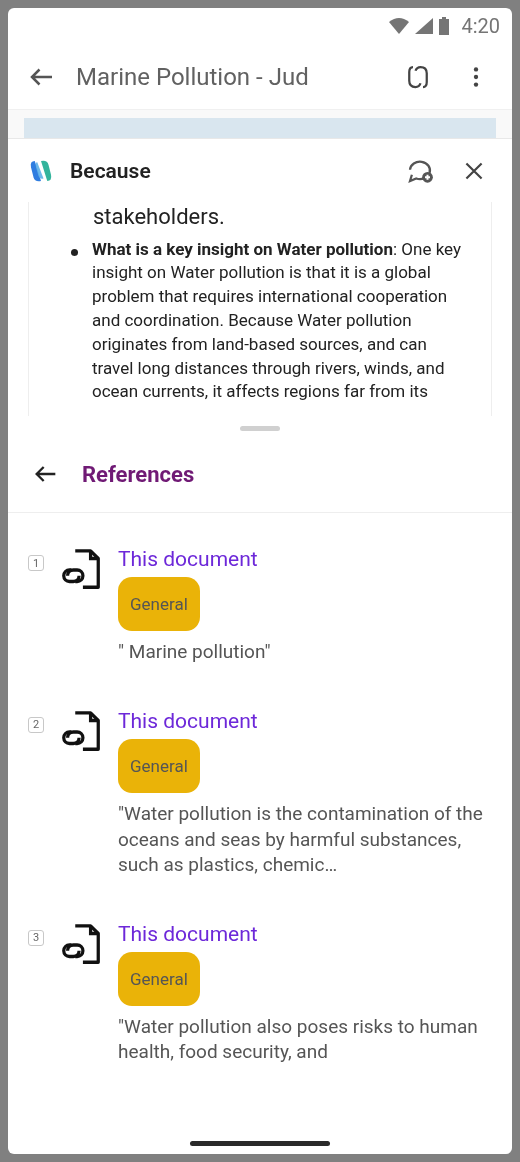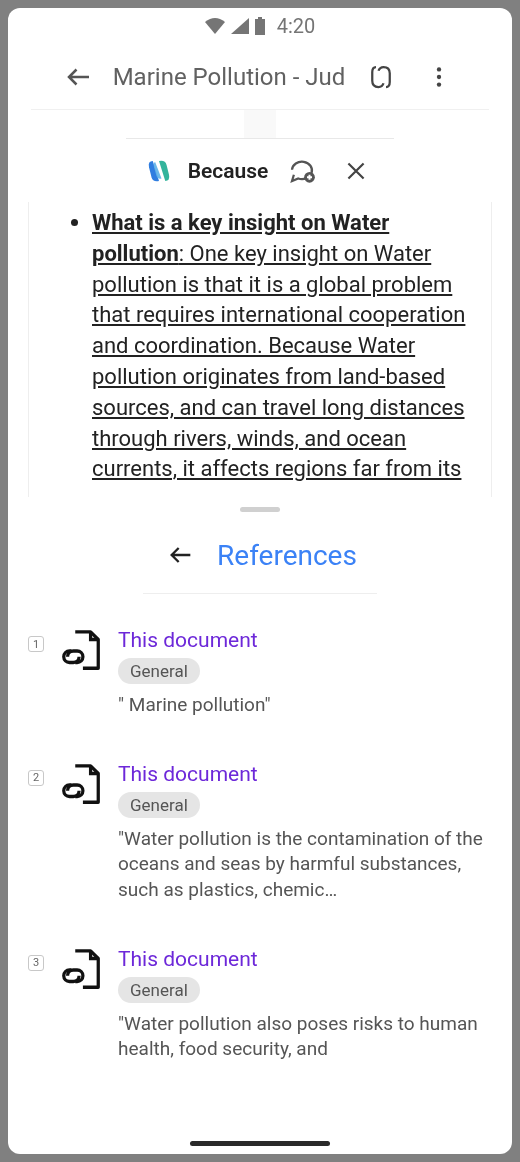--- a/index.html
+++ b/index.html
@@ -8,44 +8,43 @@
       height: 1162px;
       background: #808080;
       font-family: -apple-system, BlinkMacSystemFont, "Segoe UI", Roboto, sans-serif;
       overflow: hidden;
       position: relative;
     }
     .device-frame {
       position: absolute;
       left: 8px; top: 8px; right: 8px; bottom: 8px;
       background: #fff;
-      border-radius: 12px;
+      border-radius: 6px;
       overflow: hidden;
       display: flex;
       flex-direction: column;
-      align-items: center;
     }
     .status-bar {
       height: 36px;
       display: flex;
       align-items: center;
       justify-content: flex-end;
       padding: 0 12px;
       gap: 6px;
       color: #757575;
       font-size: 18px;
     }
     .status-bar .time { margin-left: 6px; font-size: 20px; color: #757575; }
     .wifi-icon, .signal-icon, .battery-icon { display: inline-flex; }
 
     .app-bar {
       height: 66px;
       display: flex;
       align-items: center;
-      padding: 0 28px;
+      padding: 0 14px;
       gap: 14px;
       border-bottom: 1px solid #f0f0f0;
     }
     .app-bar .back-btn { width: 40px; height: 40px; display:flex; align-items:center; justify-content:center; cursor:pointer; }
     .app-bar .title {
       flex: 1;
       font-size: 24px;
       color: #616161;
       white-space: nowrap;
       overflow: hidden;
@@ -90,24 +89,23 @@
     .bullet-item {
       display: flex;
       padding-left: 18px;
       margin-top: 6px;
     }
     .bullet-dot {
       width: 7px; height: 7px; background:#222; border-radius:50%;
       margin-top: 11px; margin-right: 14px; flex-shrink:0;
     }
     .bullet-text {
-      font-size: 22px;
+      font-size: 17px;
       color: #222;
       line-height: 1.4;
-      text-decoration: underline;
     }
     .bullet-text .bold { font-weight: 700; }
 
     .drag-handle {
       height: 24px;
       display:flex;
       align-items:center;
       justify-content:center;
     }
     .drag-handle-bar {
@@ -115,21 +113,21 @@
     }
 
     .references-header {
       display:flex;
       align-items:center;
       gap: 18px;
       padding: 16px 20px 20px;
       border-bottom: 1px solid #eee;
     }
     .references-header .ref-back { width:36px; height:36px; display:flex; align-items:center; justify-content:center; cursor:pointer;}
-    .references-title { font-size: 28px; font-weight: 400; color:#3b82f6; }
+    .references-title { font-size: 22px; font-weight: 700; color:#701a75; }
 
     .ref-list { padding: 10px 20px 0; }
     .ref-item {
       display:flex;
       gap: 14px;
       padding: 24px 0 20px;
     }
     .ref-badge {
       width: 16px; height:16px;
       border: 1px solid #c8c8c8;
@@ -140,24 +138,24 @@
       margin-top: 8px;
       flex-shrink:0;
     }
     .ref-icon {
       width: 46px; height:46px; flex-shrink:0;
     }
     .ref-content { flex:1; min-width:0; }
     .ref-title { font-size: 21px; color:#6d28d9; margin-bottom: 6px; }
     .ref-tag {
       display:inline-block;
-      background:#e5e5e5;
+      background:#eab308;
       color:#555;
       font-size: 17px;
-      padding: 3px 12px;
+      padding: 17px 12px;
       border-radius: 14px;
       margin-bottom: 8px;
     }
     .ref-snippet {
       font-size: 19px;
       color:#555;
       line-height: 1.35;
     }
 
     .home-indicator {
@@ -238,20 +236,21 @@
       </svg>
     </div>
     <div class="hdr-btn">
       <svg width="26" height="26" viewBox="0 0 24 24" fill="none" stroke="#444" stroke-width="2">
           <path d="M5 5 L19 19 M19 5 L5 19"></path>
         </svg>
     </div>
   </div>
 
   <div class="copilot-body">
+    <div class="stakeholders">stakeholders.</div>
     <div class="bullet-item">
       <div class="bullet-dot"></div>
       <div class="bullet-text">
         <span class="bold">What is a key insight on Water pollution</span><span>: One key insight on Water pollution is that it is a global problem that requires international cooperation and coordination. Because Water pollution originates from land-based sources, and can travel long distances through rivers, winds, and ocean currents, it affects regions far from its</span>
       </div>
     </div>
   </div>
 
   <div class="drag-handle">
     <div class="drag-handle-bar"></div>

